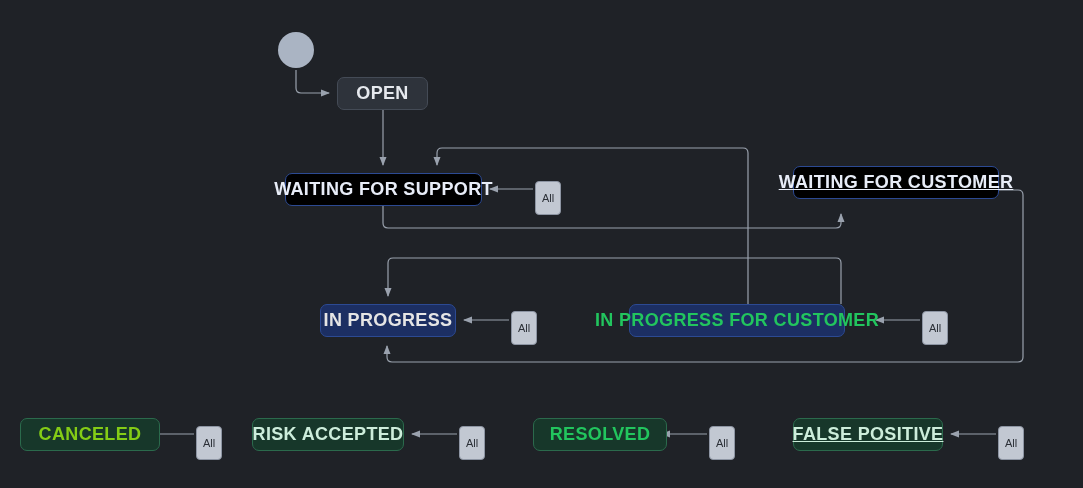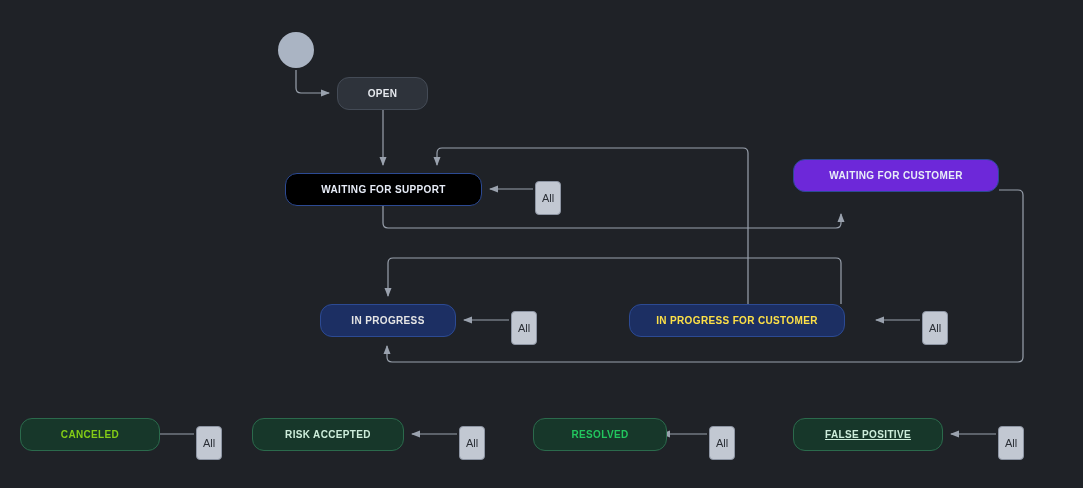--- a/index.html
+++ b/index.html
@@ -28,22 +28,22 @@
     width: 1083px;
     height: 488px;
     pointer-events: none;
   }
   .node {
     position: absolute;
     box-sizing: border-box;
     display: flex;
     align-items: center;
     justify-content: center;
-    border-radius: 12px;
-    font-size: 10px;
+    border-radius: 7px;
+    font-size: 18px;
     font-weight: bold;
     letter-spacing: 0.35px;
     white-space: nowrap;
     user-select: none;
   }
   .node-open {
     background: #2e333b;
     border: 1px solid #444b56;
     color: #e6e9ee;
   }
@@ -118,23 +118,23 @@
 
       <path d="M996,434 L951,434" marker-end="url(#arrow)"></path>
     </g>
   </svg>
 
   <div class="start-node" id="start-node" style="left: 278px; top: 32px; width: 36px; height: 36px; background: rgb(170, 180, 195);"></div>
 
   <div id="nodes-layer">
       <div class="node node-open" style="left: 337px; top: 77px; width: 91px; height: 33px; background: rgb(46, 51, 59); border-color: rgb(68, 75, 86); color: rgb(230, 233, 238);">OPEN</div>
       <div class="node node-blue" style="left: 285px; top: 173px; width: 197px; height: 33px; background: #000000; border-color: rgb(44, 74, 147); color: rgb(232, 237, 248);">WAITING FOR SUPPORT</div>
-      <div class="node node-blue" style="left: 793px; top: 159px; width: 206px; height: 33px; background: #6d28d9; border-color: rgb(44, 74, 147); color: rgb(232, 237, 248);">WAITING FOR CUSTOMER</div>
+      <div class="node node-blue" style="left: 793px; top: 166px; width: 206px; height: 33px; background: #000000; border-color: rgb(44, 74, 147); color: rgb(232, 237, 248); text-decoration: underline;">WAITING FOR CUSTOMER</div>
       <div class="node node-blue" style="left: 320px; top: 304px; width: 136px; height: 33px; background: rgb(28, 47, 99); border-color: rgb(44, 74, 147); color: #e5e5e5;">IN PROGRESS</div>
-      <div class="node node-blue" style="left: 629px; top: 304px; width: 216px; height: 33px; background: rgb(28, 47, 99); border-color: rgb(44, 74, 147); color: #fde047;">IN PROGRESS FOR CUSTOMER</div>
+      <div class="node node-blue" style="left: 629px; top: 304px; width: 216px; height: 33px; background: rgb(28, 47, 99); border-color: rgb(44, 74, 147); color: #22c55e;">IN PROGRESS FOR CUSTOMER</div>
       <div class="node node-green" style="left: 20px; top: 418px; width: 140px; height: 33px; background: rgb(23, 55, 42); border-color: rgb(43, 106, 76); color: #84cc16;">CANCELED</div>
       <div class="node node-green" style="left: 252px; top: 418px; width: 152px; height: 33px; background: rgb(23, 55, 42); border-color: rgb(43, 106, 76); color: rgb(205, 237, 219);">RISK ACCEPTED</div>
       <div class="node node-green" style="left: 533px; top: 418px; width: 134px; height: 33px; background: rgb(23, 55, 42); border-color: rgb(43, 106, 76); color: #22c55e;">RESOLVED</div>
       <div class="node node-green" style="left: 793px; top: 418px; width: 150px; height: 33px; background: rgb(23, 55, 42); border-color: rgb(43, 106, 76); color: rgb(205, 237, 219); text-decoration: underline;">FALSE POSITIVE</div>
     </div>
   <div id="labels-layer">
       <div class="edge-label" style="left: 535px; top: 181px;">All</div>
       <div class="edge-label" style="left: 511px; top: 311px;">All</div>
       <div class="edge-label" style="left: 922px; top: 311px;">All</div>
       <div class="edge-label" style="left: 196px; top: 426px;">All</div>

